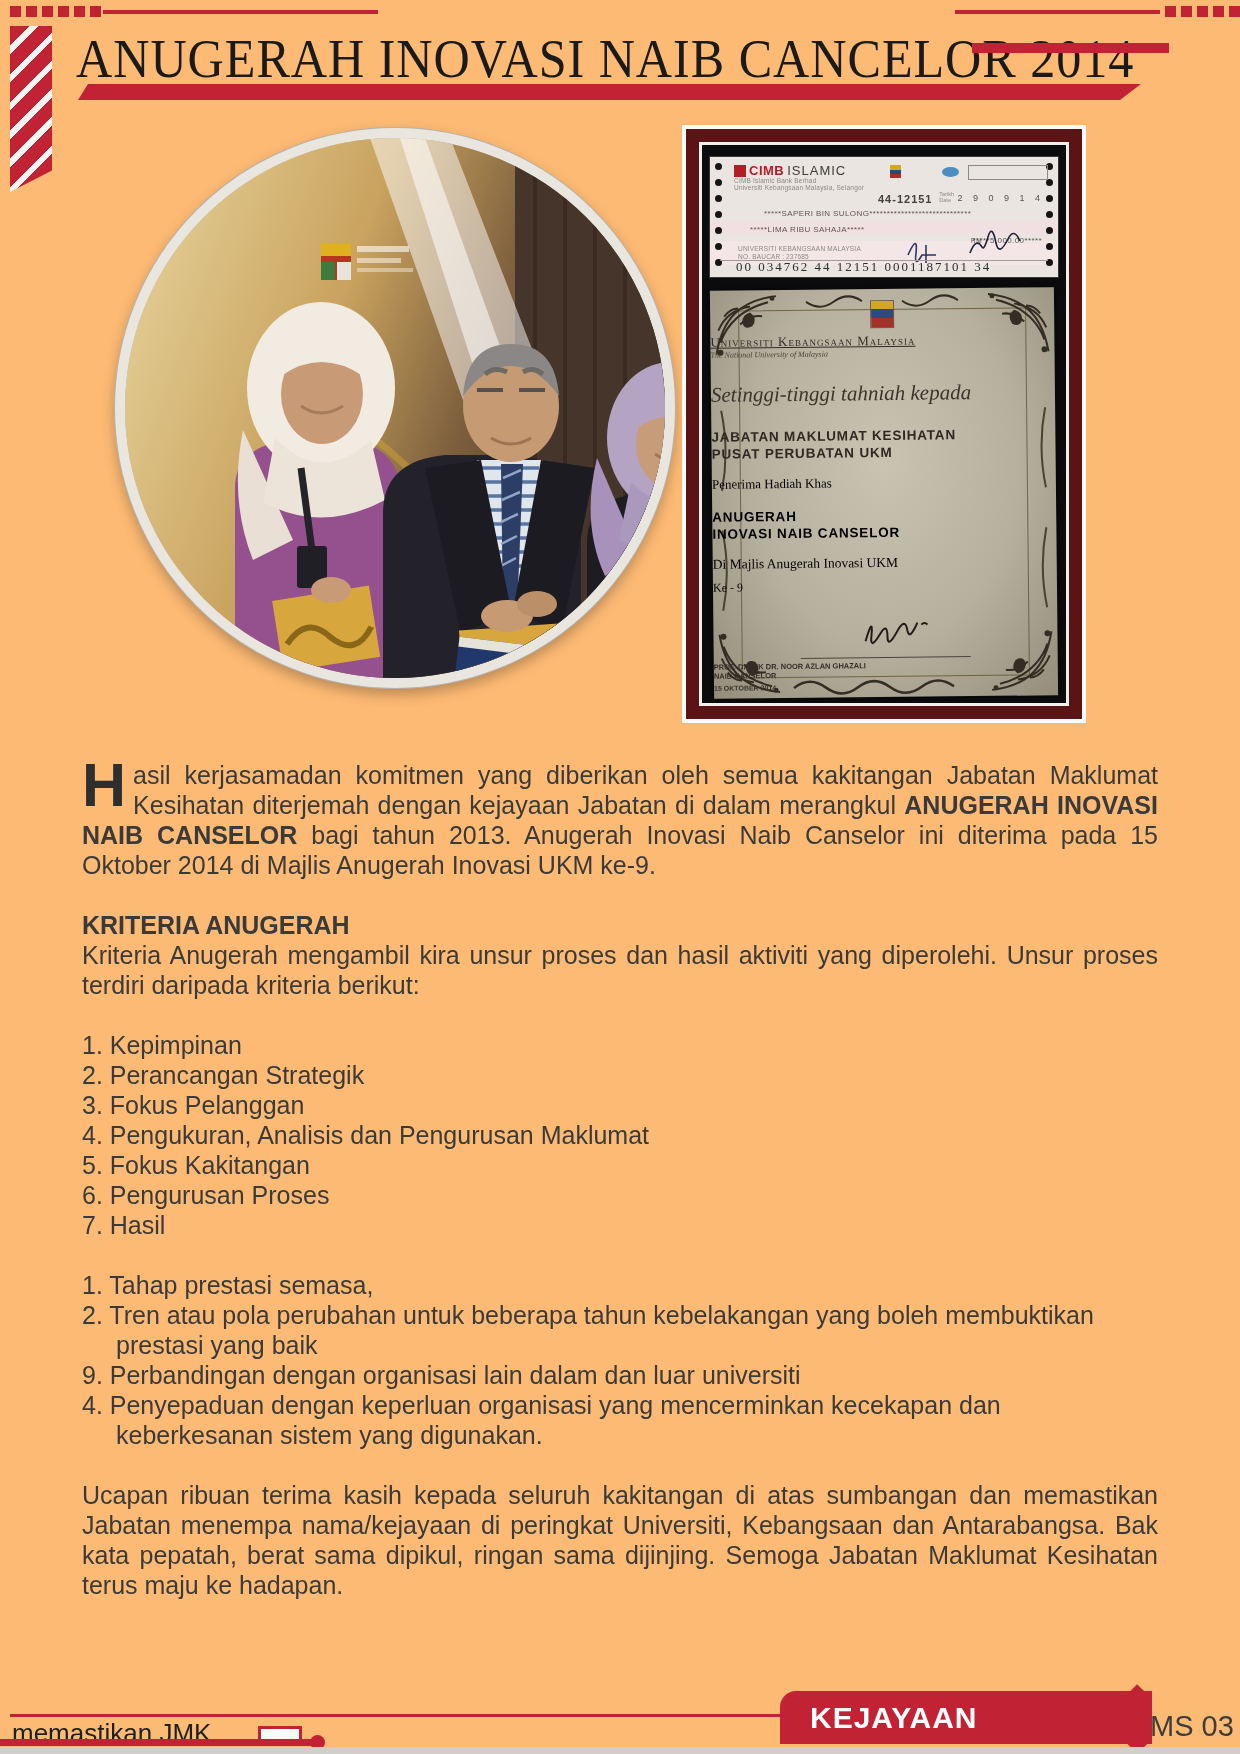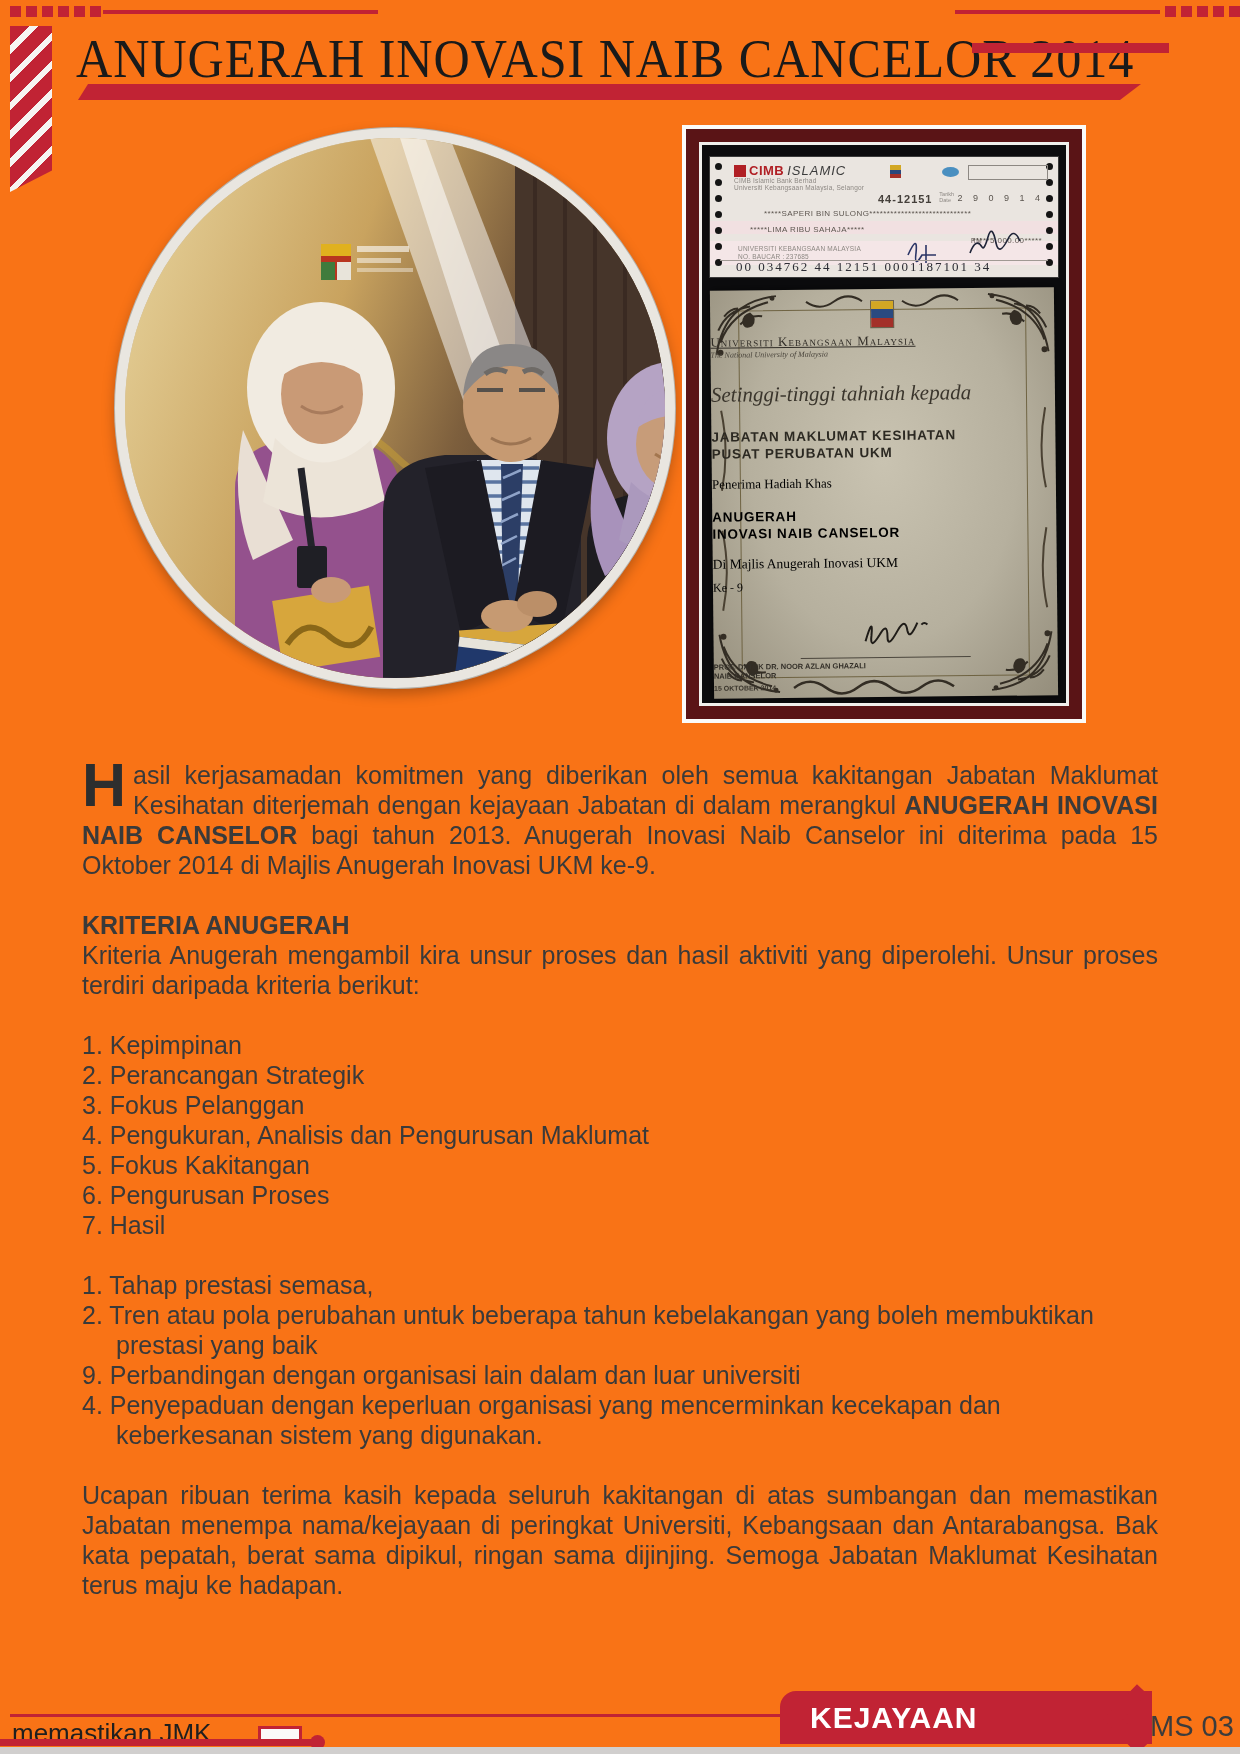--- a/index.html
+++ b/index.html
@@ -1,17 +1,17 @@
 <!DOCTYPE html>
 <html><head>
 <meta charset="utf-8">
 <style>
   html,body{margin:0;padding:0;}
   body{background:#efeeec;font-family:"Liberation Sans",sans-serif;}
-  .page{position:relative;width:1240px;height:1754px;background:#f97316;overflow:hidden;}
+  .page{position:relative;width:1240px;height:1754px;background:#fdba74;overflow:hidden;}
 
   
   .sq-row{position:absolute;display:flex;gap:5px;}
   .sq{width:11px;height:11px;background:#c12334;}
   .hline{position:absolute;background:#c12334;}
   .ribbon{position:absolute;left:10px;top:26px;width:42px;height:166px;
     background:repeating-linear-gradient(135deg,#c12334 0 14px,#f6f4f2 14px 20px);
     clip-path:polygon(0 0,100% 0,100% 87%,0 100%);}
   .page-title{position:absolute;left:76px;top:28px;font-family:"Liberation Serif",serif;
     font-size:54px;color:#1a1a1a;letter-spacing:1px;white-space:nowrap;
@@ -33,21 +33,21 @@
     position:relative;overflow:hidden;}
   .cheque{position:absolute;left:8px;top:12px;width:348px;height:120px;background:#eae5e0;
     box-shadow:0 0 0 1px #3a3a3a;}
   .cheque .pinkband1{position:absolute;left:0;top:64px;width:100%;height:13px;background:#f3dfe1;opacity:.8;}
   .cheque .pinkband2{position:absolute;left:0;top:84px;width:100%;height:24px;background:#f6e6e8;opacity:.8;}
   .perf{position:absolute;top:6px;display:flex;flex-direction:column;gap:9px;}
   .perf i{width:7px;height:7px;border-radius:50%;background:#141414;}
   .bankrow{position:absolute;left:24px;top:6px;display:flex;align-items:center;gap:3px;}
   .banksq{width:12px;height:12px;background:#b01f24;display:inline-block;}
   .bankname{font-size:13px;font-weight:bold;color:#b01f24;letter-spacing:.5px;}
-  .banksuffix{font-size:13px;color:#3c3c3c;letter-spacing:1px;font-style:italic;}
+  .banksuffix{font-size:13px;color:#3c3c3c;letter-spacing:1px;}
   .tinygray{position:absolute;font-size:6.5px;color:#8d8883;letter-spacing:.2px;white-space:nowrap;}
   .chq-no{position:absolute;left:168px;top:36px;font-size:11px;font-weight:bold;color:#45403b;letter-spacing:1px;}
   .chq-date{position:absolute;right:14px;top:36px;font-size:9px;color:#5a544e;letter-spacing:4px;}
   .chq-datelabel{position:absolute;right:104px;top:34px;font-size:5.5px;color:#8d8883;line-height:6px;}
   .chq-line{position:absolute;font-size:8px;color:#5d5650;letter-spacing:.4px;white-space:nowrap;}
   .chq-crest{position:absolute;left:180px;top:8px;width:11px;height:13px;
     background:linear-gradient(180deg,#d2a723 35%,#29477c 35% 70%,#a33029 70%);}
   .chq-oval{position:absolute;left:232px;top:10px;width:17px;height:10px;border-radius:50%;background:#4a8fc0;}
   .chq-box{position:absolute;right:10px;top:8px;width:80px;height:15px;border:1px solid #8d8883;
     font-size:4.5px;color:#8d8883;padding:1px 2px;box-sizing:border-box;overflow:hidden;line-height:5px;}

